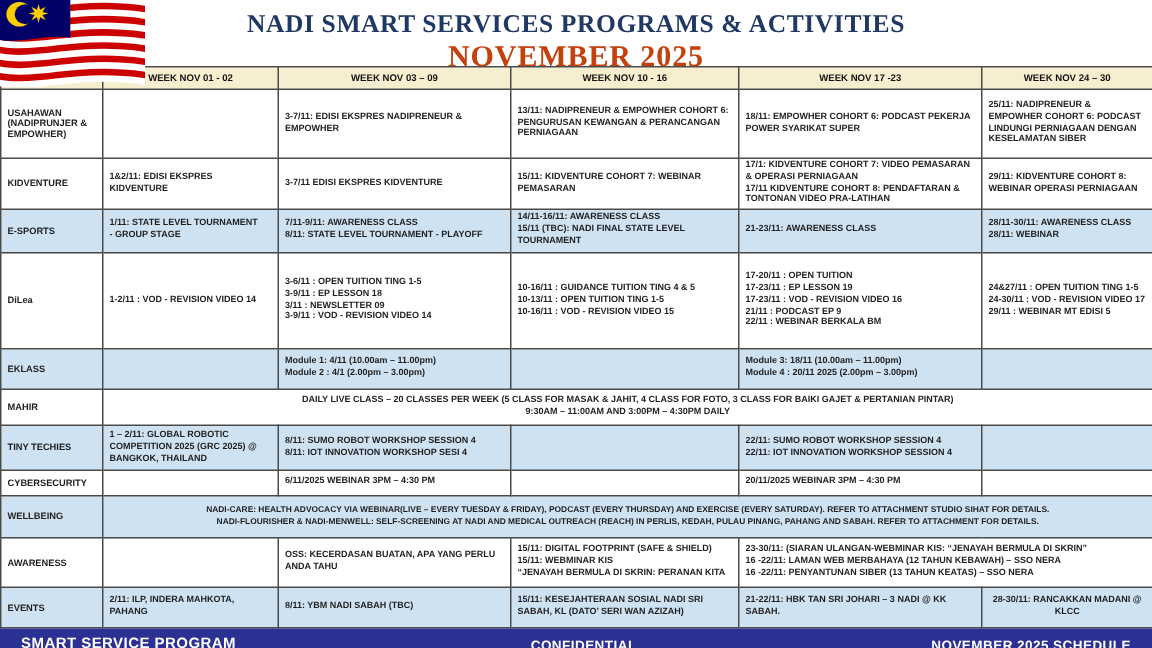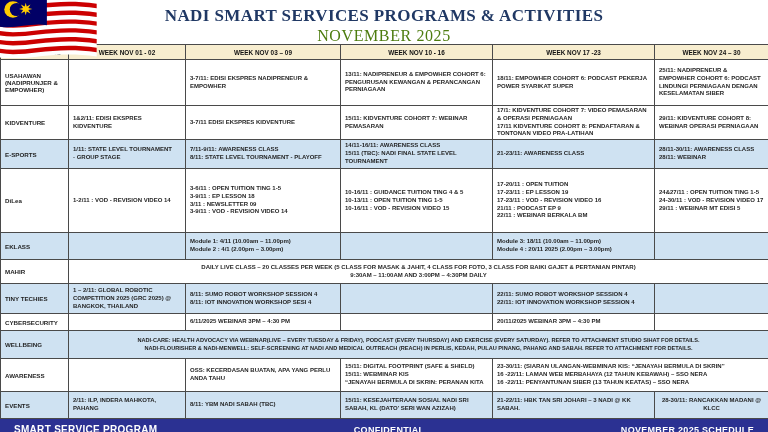--- a/index.html
+++ b/index.html
@@ -2,22 +2,22 @@
 <html><head>
 <meta charset="utf-8">
 <style>
   html,body{margin:0;padding:0;width:768px;height:432px;overflow:hidden;background:#fff;
     font-family:"Liberation Sans",sans-serif;}
   .page{position:relative;width:768px;height:432px;display:flex;flex-direction:column;}
   
   .titlebar{height:44px;position:relative;text-align:center;flex:0 0 auto;}
   .title{font-family:"Liberation Serif",serif;font-weight:bold;color:#203864;
     font-size:17px;letter-spacing:.4px;padding-top:6px;}
-  .subtitle{font-family:"Liberation Serif",serif;font-weight:normal;color:#4d7c0f;
-    font-size:16px;letter-spacing:.6px;margin-top:1px;}
+  .subtitle{font-family:"Liberation Serif",serif;font-weight:bold;color:#c2410c;
+    font-size:20px;letter-spacing:.6px;margin-top:1px;}
   .flag{position:absolute;left:-4px;top:-6px;width:106px;height:64px;z-index:5;}
   
   table{width:768px;table-layout:fixed;border-collapse:collapse;flex:0 0 auto;}
   th,td{border:1px solid #4a4a4a;padding:1px 4px;vertical-align:middle;
     font-weight:700;color:#1f1f1f;word-wrap:break-word;}
   th{background:#f7edcf;font-size:6.4px;text-align:center;color:#111;}
   td.plabel{font-size:6.2px;text-transform:none;text-align:left;white-space:pre-line;}
   td.cell{font-size:6px;line-height:1.3;text-align:left;white-space:pre-line;}
   tr.hl td{background:#cfe2f2;}
   td.center{text-align:center;}

